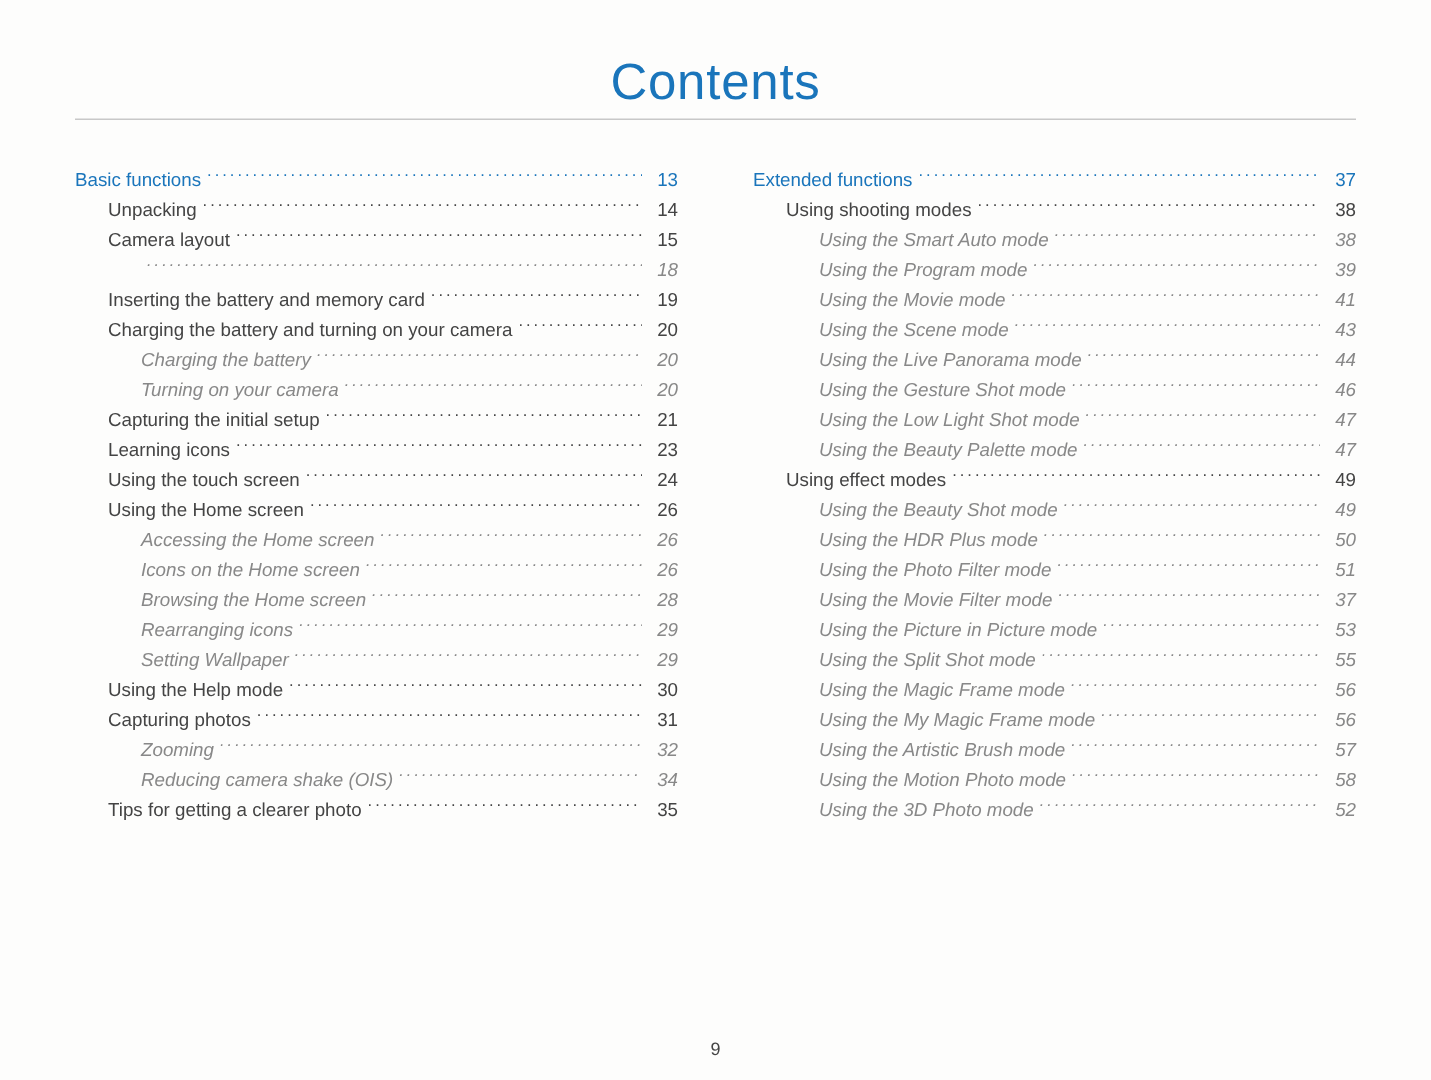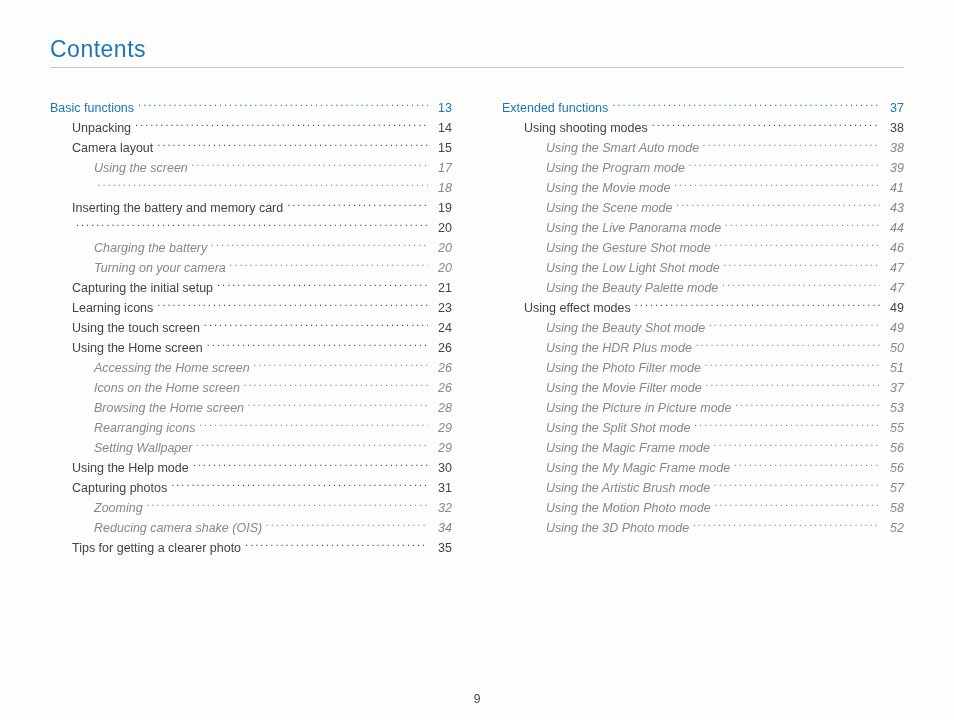--- a/index.html
+++ b/index.html
@@ -8,23 +8,24 @@
     height: 720px;
     background: #fdfdfc;
     font-family: Arial, Helvetica, sans-serif;
     padding: 36px 50px 20px 50px;
     position: relative;
     color: #333;
   }
   h1.title {
     color: #1a75bb;
     font-weight: 400;
-    font-size: 23px;
+    font-size: 34px;
     letter-spacing: 0.5px;
     margin-bottom: 4px;
+    text-align: center;
   }
   .hr {
     border: none;
     border-top: 1px solid #c8c8c8;
     margin-bottom: 30px;
   }
   .columns {
     display: flex;
     gap: 50px;
   }
@@ -94,34 +95,30 @@
         <span class="toc-label">Unpacking</span>
         <span class="toc-dots"></span>
         <span class="toc-page">14</span>
       </div>
       <div class="toc-entry lvl1">
         <span class="toc-label">Camera layout</span>
         <span class="toc-dots"></span>
         <span class="toc-page">15</span>
       </div>
       <div class="toc-entry lvl2">
-        <span class="toc-label">Using the screen</span>
-        <span class="toc-dots"></span>
-        <span class="toc-page">17</span>
-      </div>
-      <div class="toc-entry lvl2">
         <span class="toc-dots"></span>
         <span class="toc-page">18</span>
       </div>
       <div class="toc-entry lvl1">
         <span class="toc-label">Inserting the battery and memory card</span>
         <span class="toc-dots"></span>
         <span class="toc-page">19</span>
       </div>
       <div class="toc-entry lvl1">
+        <span class="toc-label">Charging the battery and turning on your camera</span>
         <span class="toc-dots"></span>
         <span class="toc-page">20</span>
       </div>
       <div class="toc-entry lvl2">
         <span class="toc-label">Charging the battery</span>
         <span class="toc-dots"></span>
         <span class="toc-page">20</span>
       </div>
       <div class="toc-entry lvl2">
         <span class="toc-label">Turning on your camera</span>

